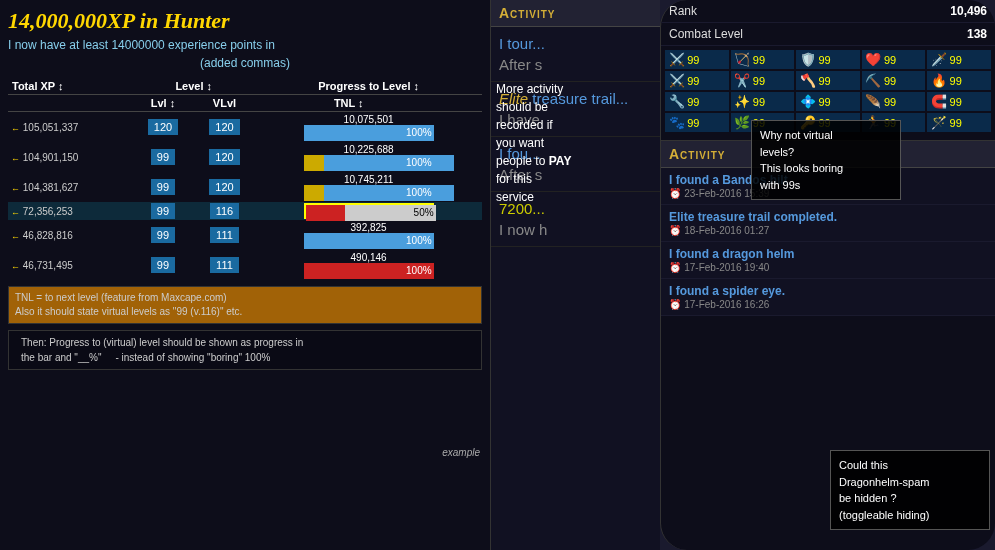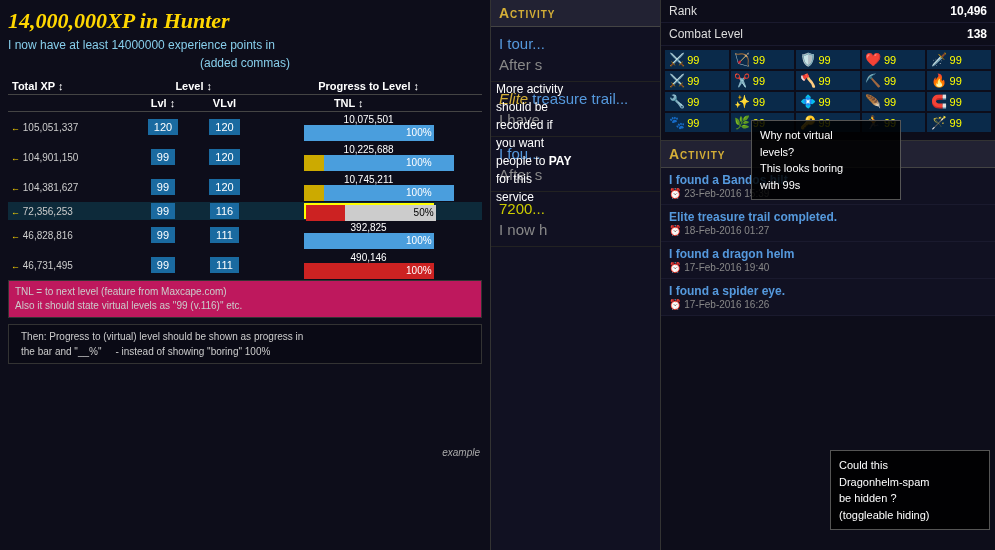--- a/index.html
+++ b/index.html
@@ -125,22 +125,23 @@
       line-height: 16px;
       z-index: 2;
     }
 
     .tnl-value {
       color: #ffffff;
       font-size: 10px;
     }
 
     .footnote-box {
+      margin-top: 6px;
       padding: 4px 6px;
-      background: #be185d;
+      background: #a16207;
       border: 1px solid #333;
     }
 
     .footnote-text {
       color: #cccccc;
       font-size: 10px;
       line-height: 1.4;
     }
 
     .progress-note {
@@ -197,20 +198,21 @@
       pointer-events: none;
     }
 
     
     .right-panel {
       width: 335px;
       background: #0d0d1a;
       border-left: 1px solid #333;
       flex-shrink: 0;
       overflow-y: auto;
+      border-radius: 27px;
     }
 
     .stats-row {
       display: flex;
       align-items: center;
       padding: 4px 8px;
       border-bottom: 1px solid #1a1a2e;
       color: #cccccc;
       font-size: 12px;
     }

